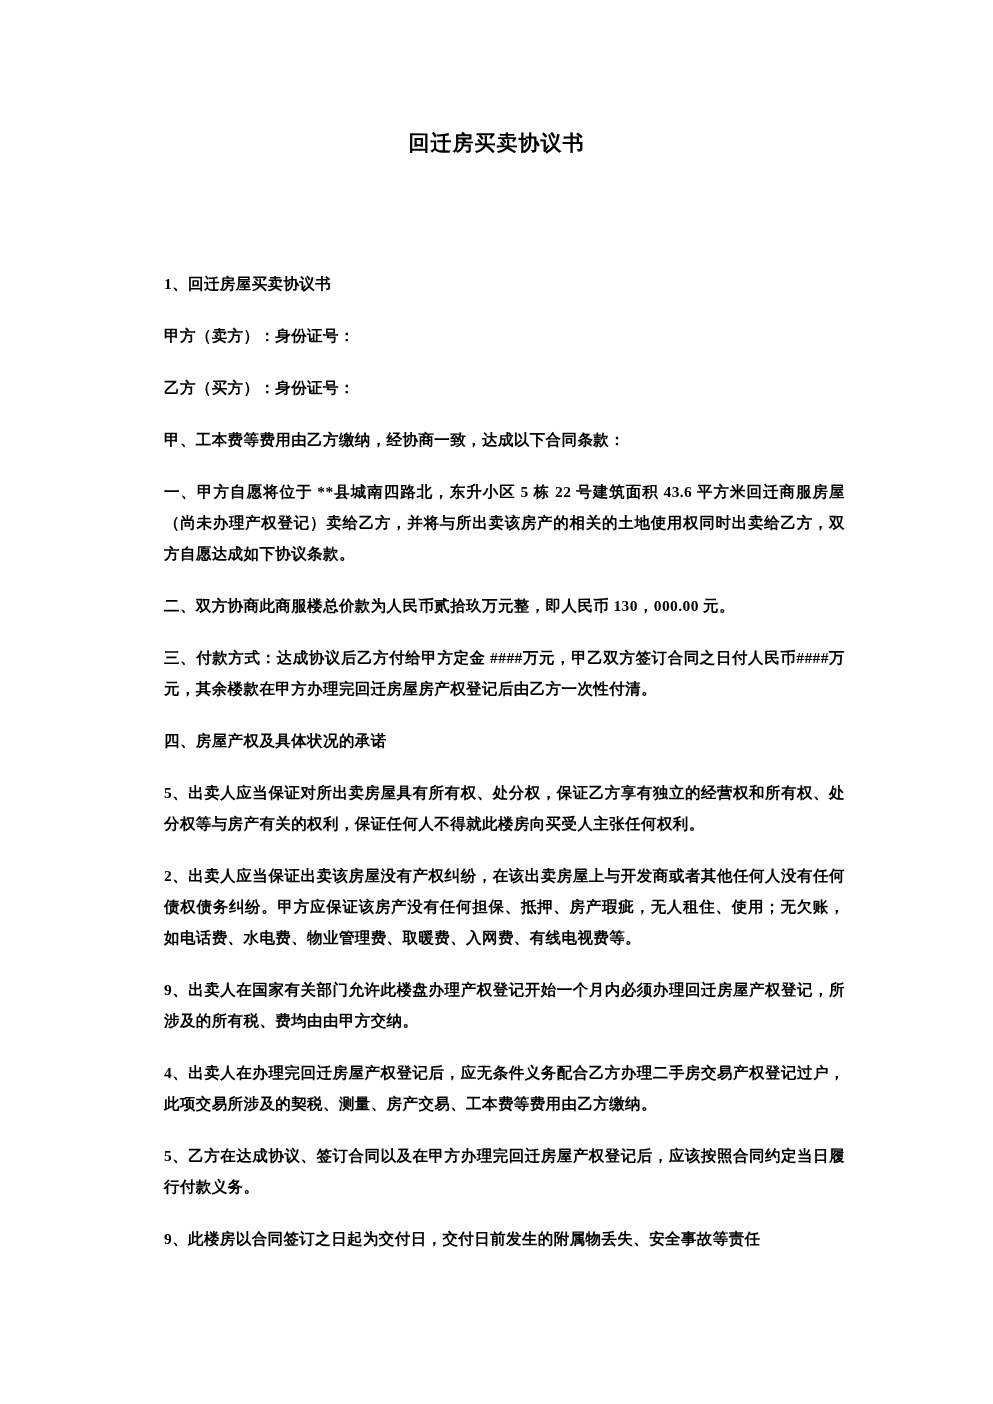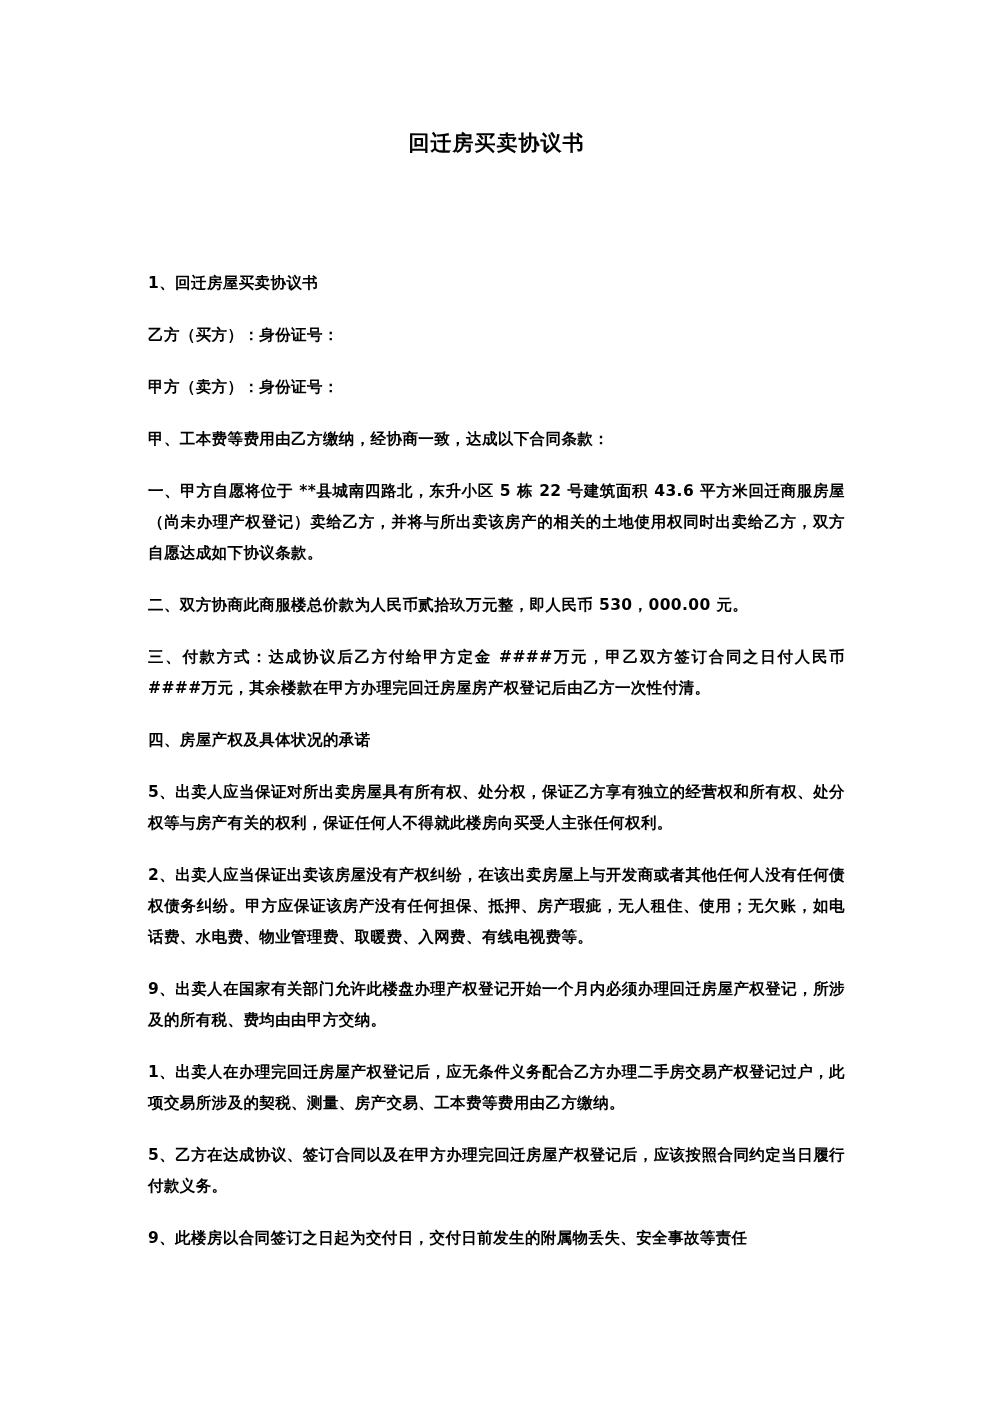--- a/index.html
+++ b/index.html
@@ -32,42 +32,43 @@
     line-height: 30px;
   }
   .body-block {
     margin: 0 148px 0 148px;
     padding-top: 110px;
   }
   p.para {
     font-size: 15.5px;
     line-height: 31px;
     letter-spacing: 0.4px;
-    margin: 0 0 21px 0;
+    margin: 0 0 21px 16px;
     text-align: justify;
     font-weight: bold;
+    font-family: Liberation Serif, serif;
   }
 </style>
 </head>
 <body>
 
 <div class="page">
 
   <h1 class="doc-title">回迁房买卖协议书</h1>
 
   <div class="body-block">
     <p class="para">1、回迁房屋买卖协议书</p>
+    <p class="para">甲方（卖方）：身份证号：</p>
     <p class="para">乙方（买方）：身份证号：</p>
-    <p class="para">甲方（卖方）：身份证号：</p>
     <p class="para">甲、工本费等费用由乙方缴纳，经协商一致，达成以下合同条款：</p>
     <p class="para">一、甲方自愿将位于 **县城南四路北，东升小区 5 栋 22 号建筑面积 43.6 平方米回迁商服房屋（尚未办理产权登记）卖给乙方，并将与所出卖该房产的相关的土地使用权同时出卖给乙方，双方自愿达成如下协议条款。</p>
-    <p class="para">二、双方协商此商服楼总价款为人民币贰拾玖万元整，即人民币  530，000.00 元。</p>
+    <p class="para">二、双方协商此商服楼总价款为人民币贰拾玖万元整，即人民币  130，000.00 元。</p>
     <p class="para">三、付款方式：达成协议后乙方付给甲方定金 ####万元，甲乙双方签订合同之日付人民币####万元，其余楼款在甲方办理完回迁房屋房产权登记后由乙方一次性付清。</p>
     <p class="para">四、房屋产权及具体状况的承诺</p>
     <p class="para">5、出卖人应当保证对所出卖房屋具有所有权、处分权，保证乙方享有独立的经营权和所有权、处分权等与房产有关的权利，保证任何人不得就此楼房向买受人主张任何权利。</p>
     <p class="para">2、出卖人应当保证出卖该房屋没有产权纠纷，在该出卖房屋上与开发商或者其他任何人没有任何债权债务纠纷。甲方应保证该房产没有任何担保、抵押、房产瑕疵，无人租住、使用；无欠账，如电话费、水电费、物业管理费、取暖费、入网费、有线电视费等。</p>
     <p class="para">9、出卖人在国家有关部门允许此楼盘办理产权登记开始一个月内必须办理回迁房屋产权登记，所涉及的所有税、费均由由甲方交纳。</p>
-    <p class="para">1、出卖人在办理完回迁房屋产权登记后，应无条件义务配合乙方办理二手房交易产权登记过户，此项交易所涉及的契税、测量、房产交易、工本费等费用由乙方缴纳。</p>
+    <p class="para">4、出卖人在办理完回迁房屋产权登记后，应无条件义务配合乙方办理二手房交易产权登记过户，此项交易所涉及的契税、测量、房产交易、工本费等费用由乙方缴纳。</p>
     <p class="para">5、乙方在达成协议、签订合同以及在甲方办理完回迁房屋产权登记后，应该按照合同约定当日履行付款义务。</p>
     <p class="para">9、此楼房以合同签订之日起为交付日，交付日前发生的附属物丢失、安全事故等责任</p>
   </div>
 
 </div>
 
 </body></html>

